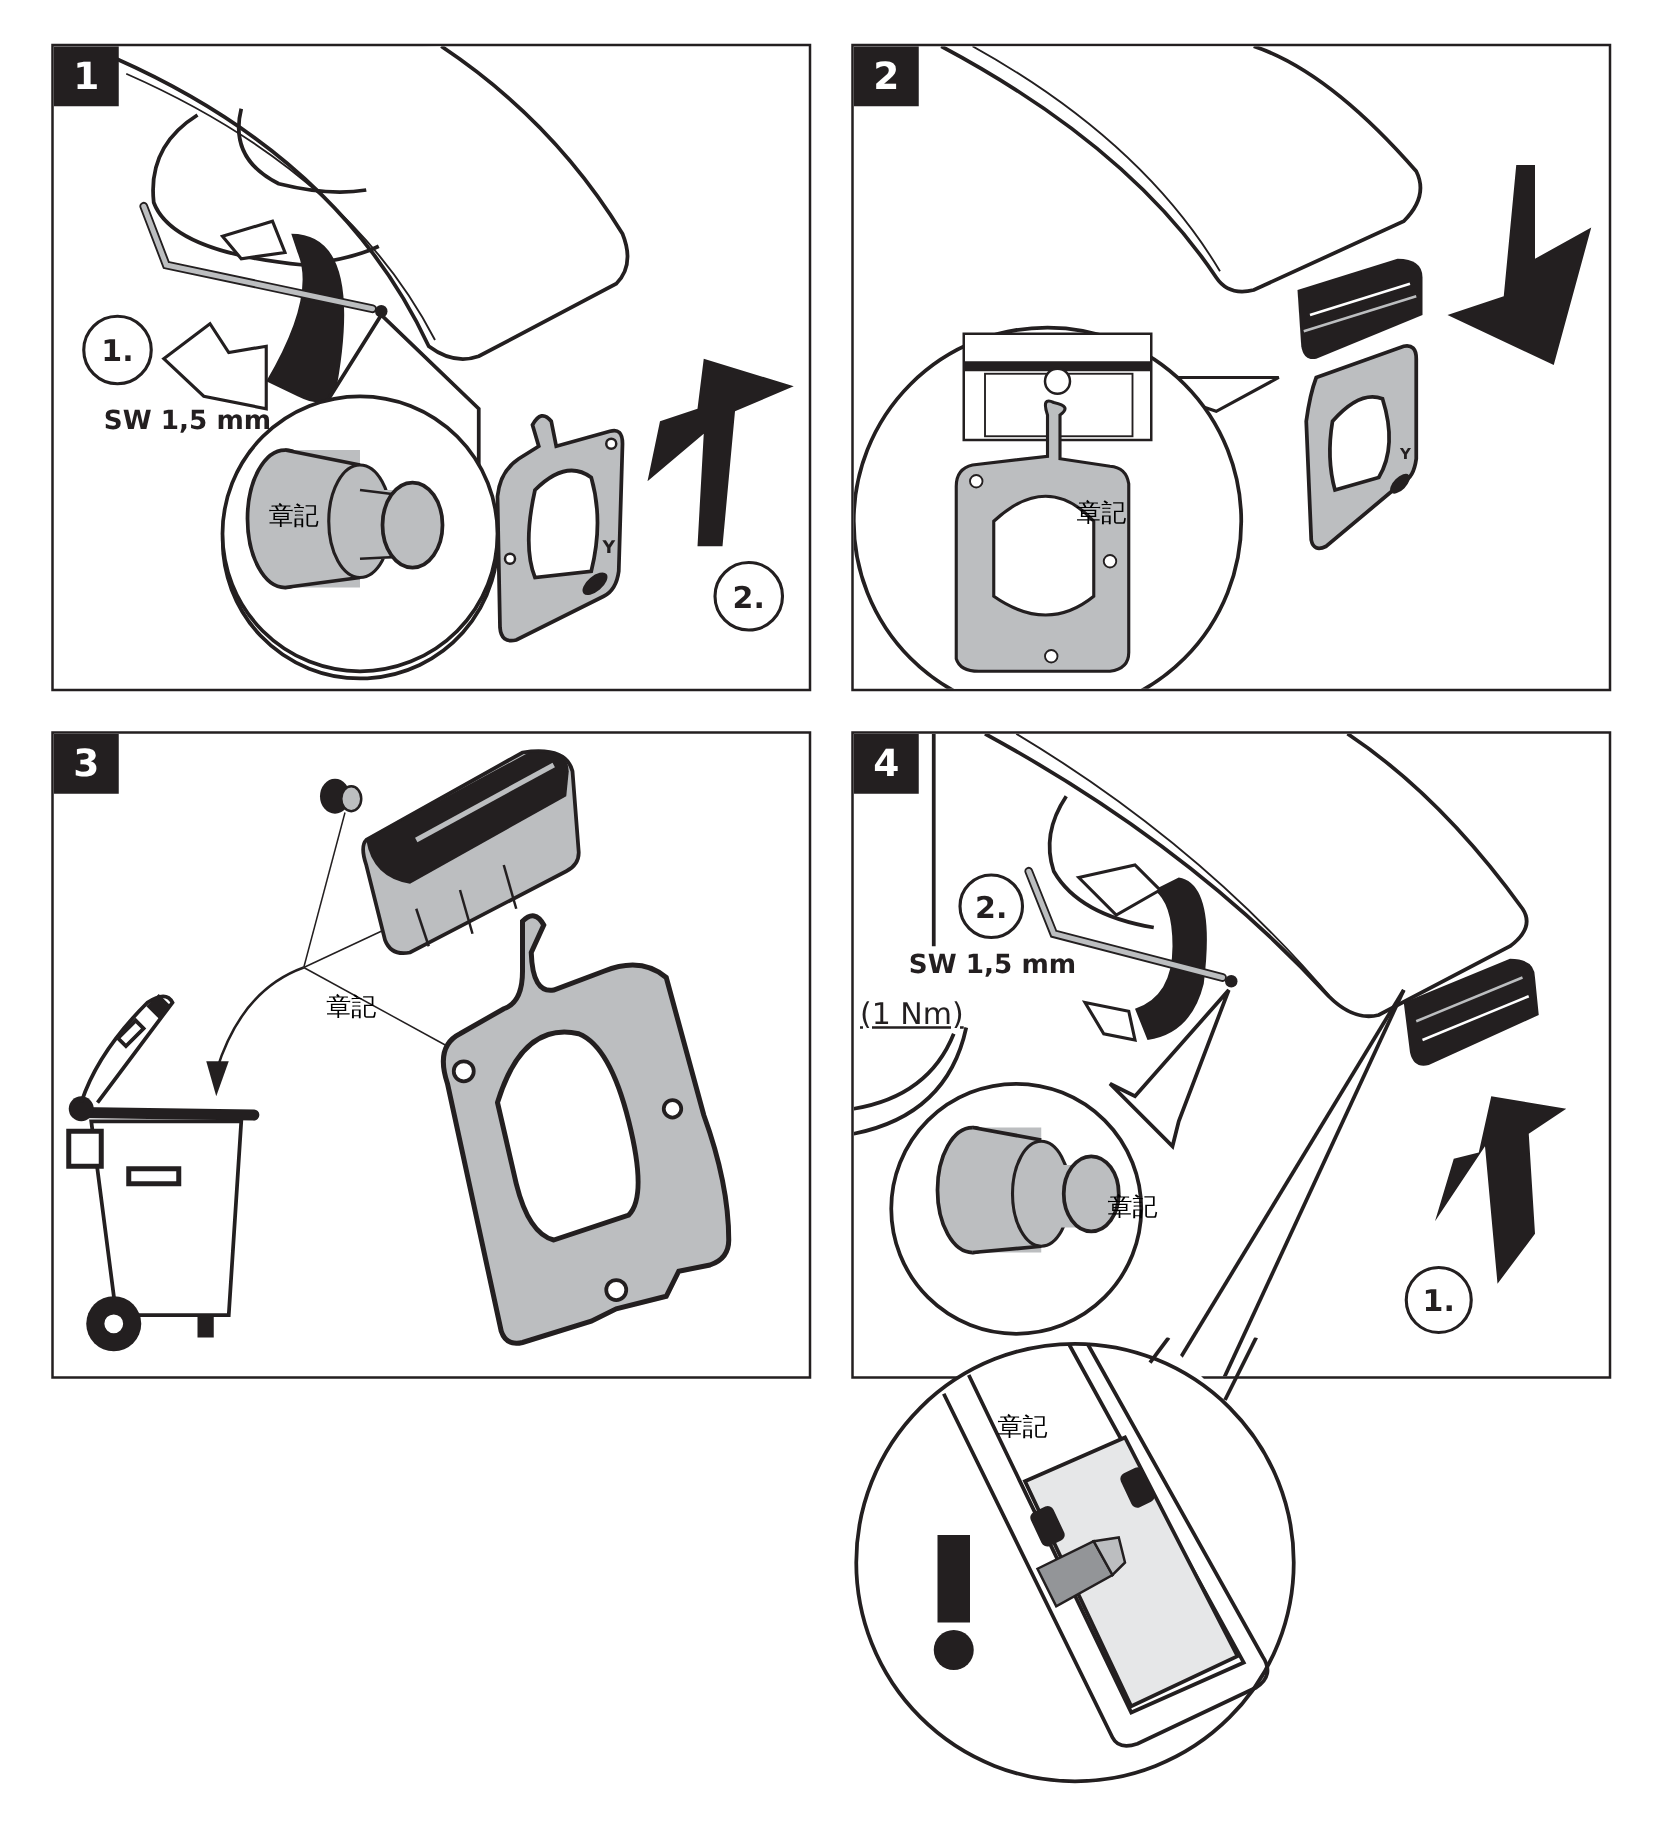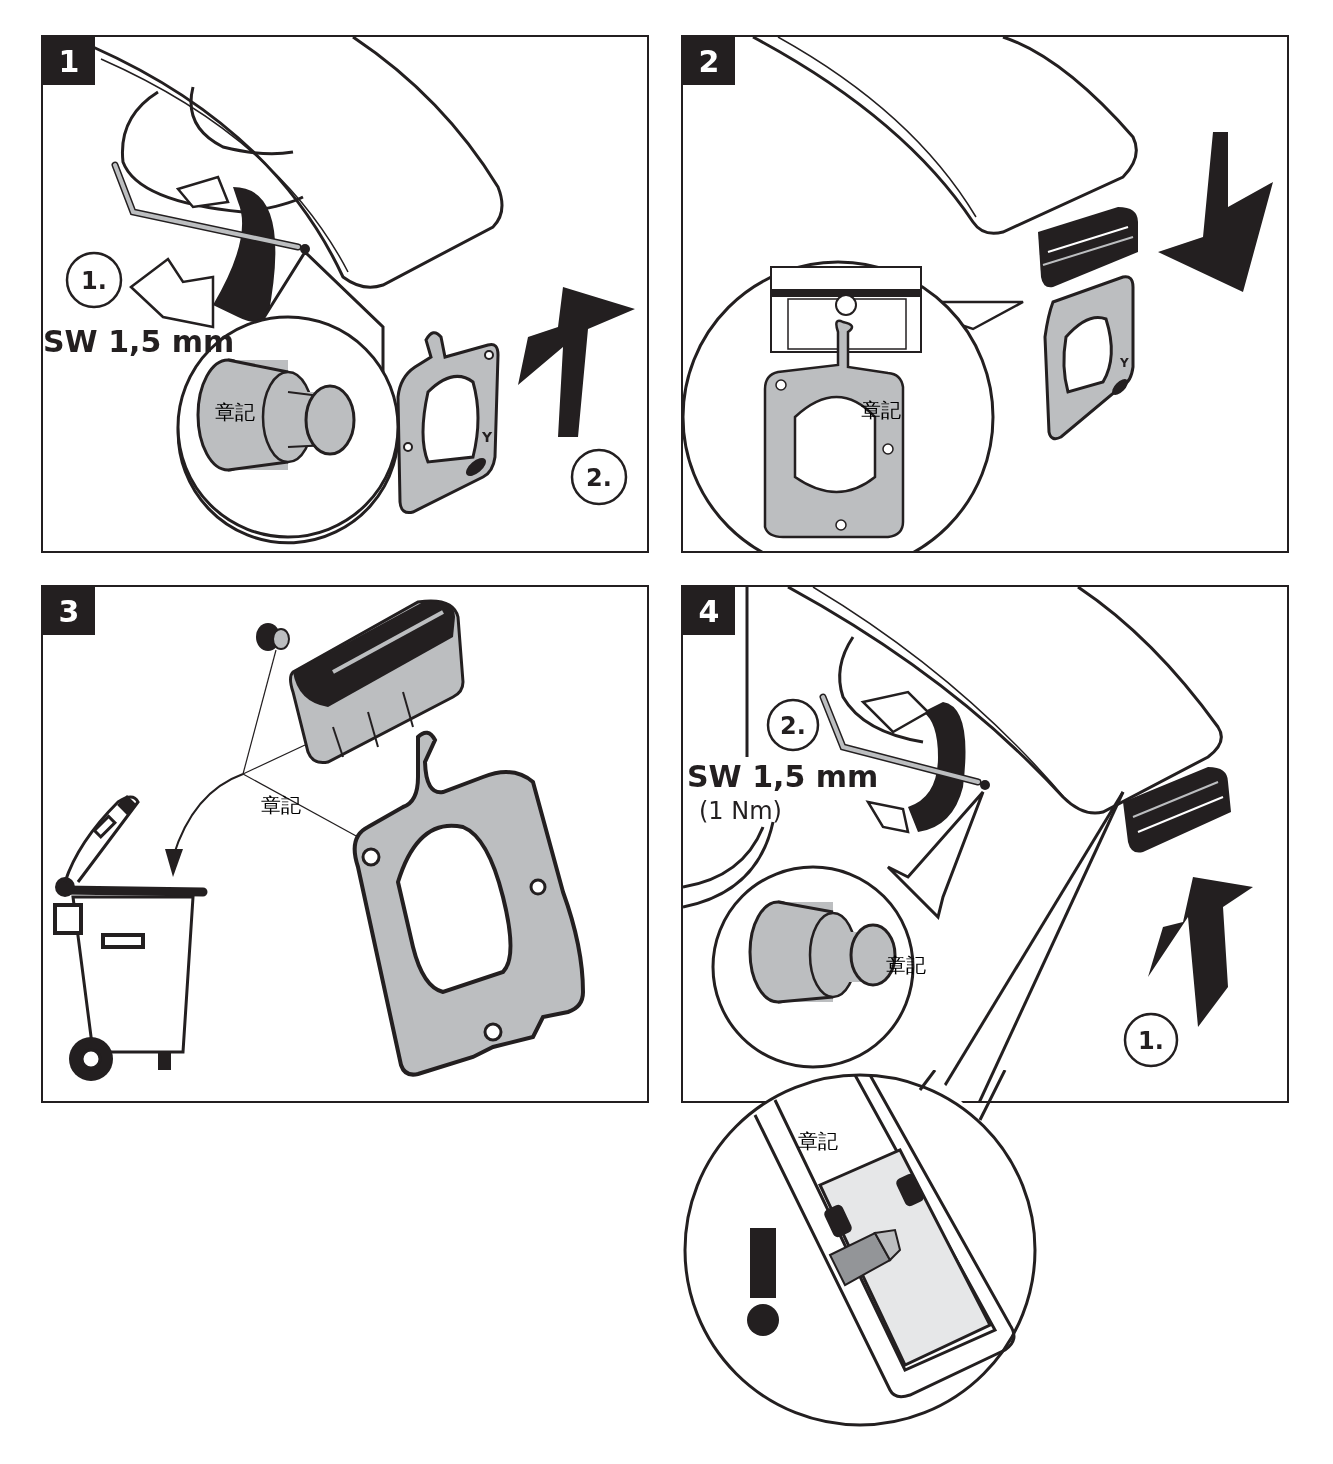--- a/index.html
+++ b/index.html
@@ -1,21 +1,21 @@
 <!DOCTYPE html>
 <html><head>
 <meta charset="utf-8">
 <style>
   html,body{margin:0;padding:0;background:#fff;}
   body{width:1333px;height:1464px;position:relative;overflow:hidden;font-family:"DejaVu Sans",sans-serif;}
   .panel{position:absolute;border:2px solid #231f20;background:#fff;overflow:hidden;box-sizing:border-box;}
   .num{position:absolute;left:0;top:0;width:52px;height:48px;background:#231f20;color:#fff;font:bold 30px "DejaVu Sans",sans-serif;display:flex;align-items:center;justify-content:center;z-index:5;}
   .art{position:absolute;left:0;top:0;}
   .lbl{position:absolute;font-family:"DejaVu Sans",sans-serif;color:#231f20;white-space:nowrap;}
-  .sw{font-weight:bold;font-size:30px;}
+  .sw{font-weight:bold;font-size:21px;margin-left:40px;}
   .nm{font-size:24px;}
   .step{font-family:"DejaVu Sans",sans-serif;font-weight:bold;font-size:24px;fill:#231f20;}
   .wm{position:absolute;font-size:20px;color:#000000;}
 </style>
 </head>
 <body>
 
 <div class="panel" style="left:41px;top:35px;width:608px;height:518px;">
   <div class="num">1</div>
   <svg class="art" width="608" height="518">
@@ -201,21 +201,21 @@
     </g>
 
     <path d="M465,390 L480,340 L500,335 L510,290 L570,300 L540,320 L545,400 L515,440 L505,330 Z" fill="#231f20"></path>
     <circle cx="468" cy="453" r="26" fill="#fff" stroke="#231f20" stroke-width="2.5"></circle>
     <text class="step" x="468" y="462" text-anchor="middle">1.</text>
 
     <path d="M440,205 L250,518" fill="none" stroke="#231f20" stroke-width="3"></path>
     <path d="M440,205 L295,518" fill="none" stroke="#231f20" stroke-width="3"></path>
   </svg>
   <div class="lbl sw" style="left:4px;top:172px;">SW 1,5 mm</div>
-  <div class="lbl nm" style="left:16px;top:210px;">(1 Nm)</div>
+  <div class="lbl nm" style="left:5px;top:210px;text-decoration:underline;">(1 Nm)</div>
   <div class="wm" style="left:203px;top:365px;">章記</div>
 </div>
 
 <svg width="380" height="360" style="position:absolute;left:680px;top:1070px;">
   <path d="M250,0 L220,20 Q200,15 175,10 A175,175 0 1,0 300,50 Z" fill="#fff" stroke="none"></path>
   <circle cx="180" cy="180" r="175" fill="#fff" stroke="#231f20" stroke-width="3"></circle>
   <path d="M255,0 L240,20" stroke="#231f20" stroke-width="3"></path>
   <path d="M325,0 L300,50" stroke="#231f20" stroke-width="3"></path>
   <g>
     <path d="M75,45 L210,320 Q215,330 230,325 L325,280 Q340,270 330,255 L190,5" fill="none" stroke="#231f20" stroke-width="3"></path>

